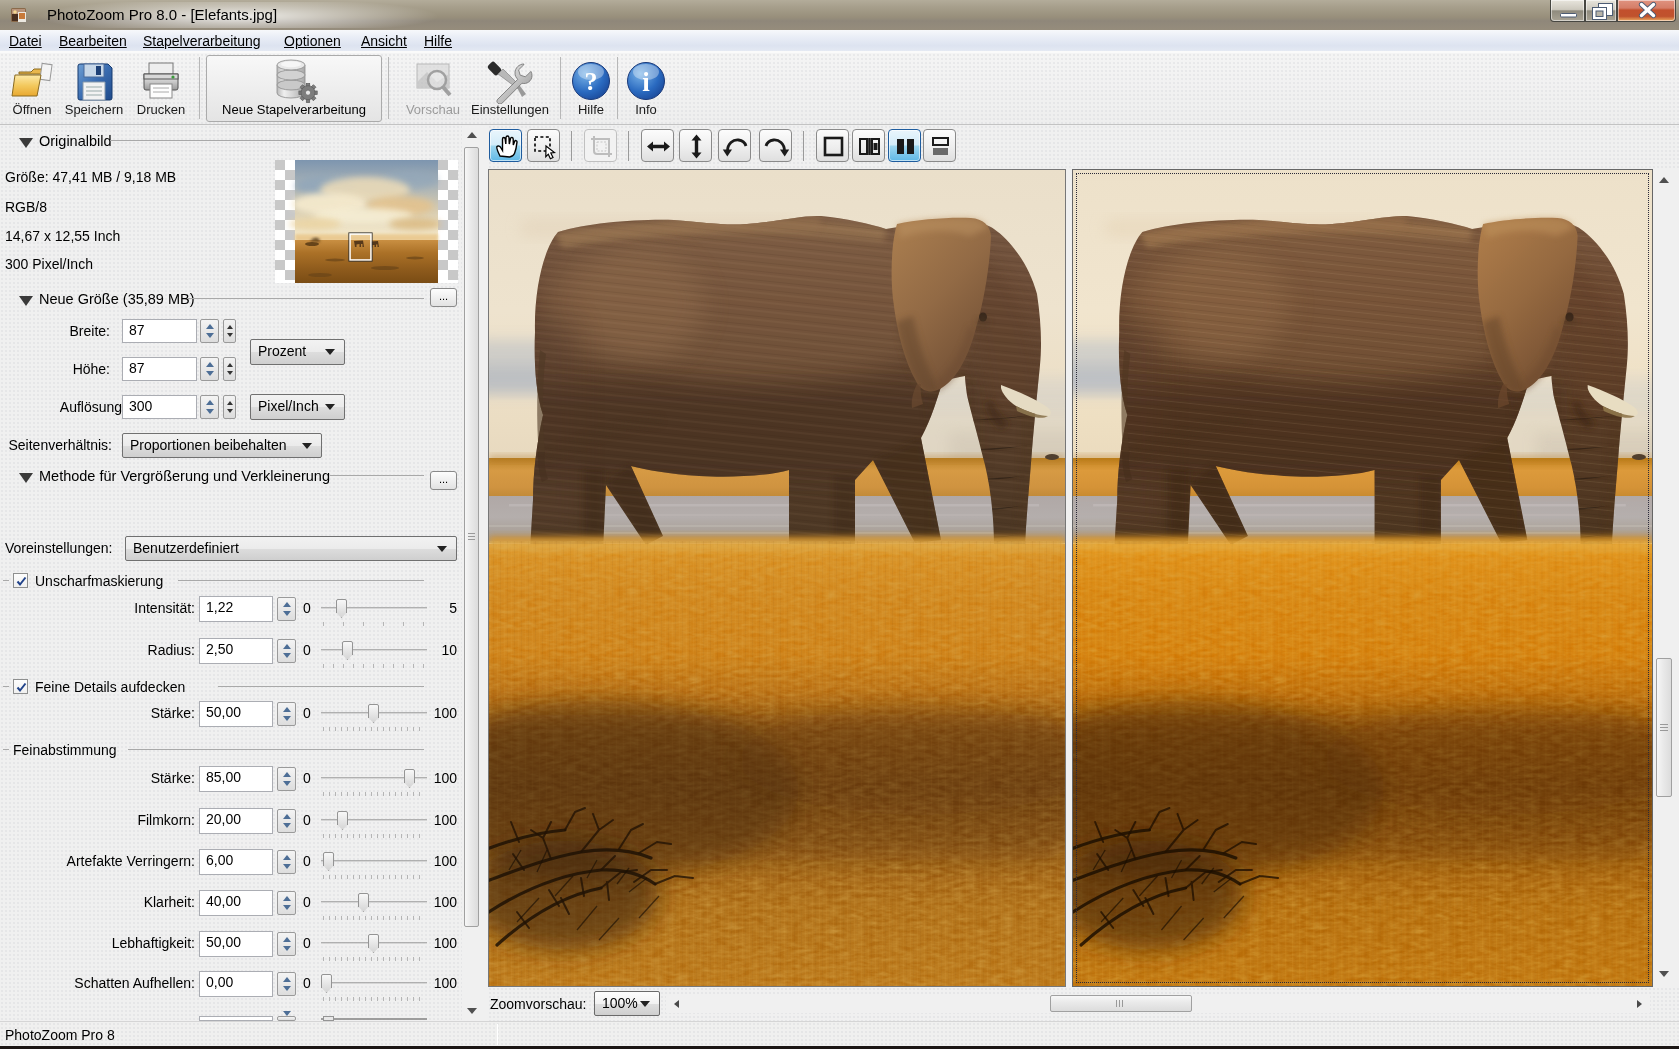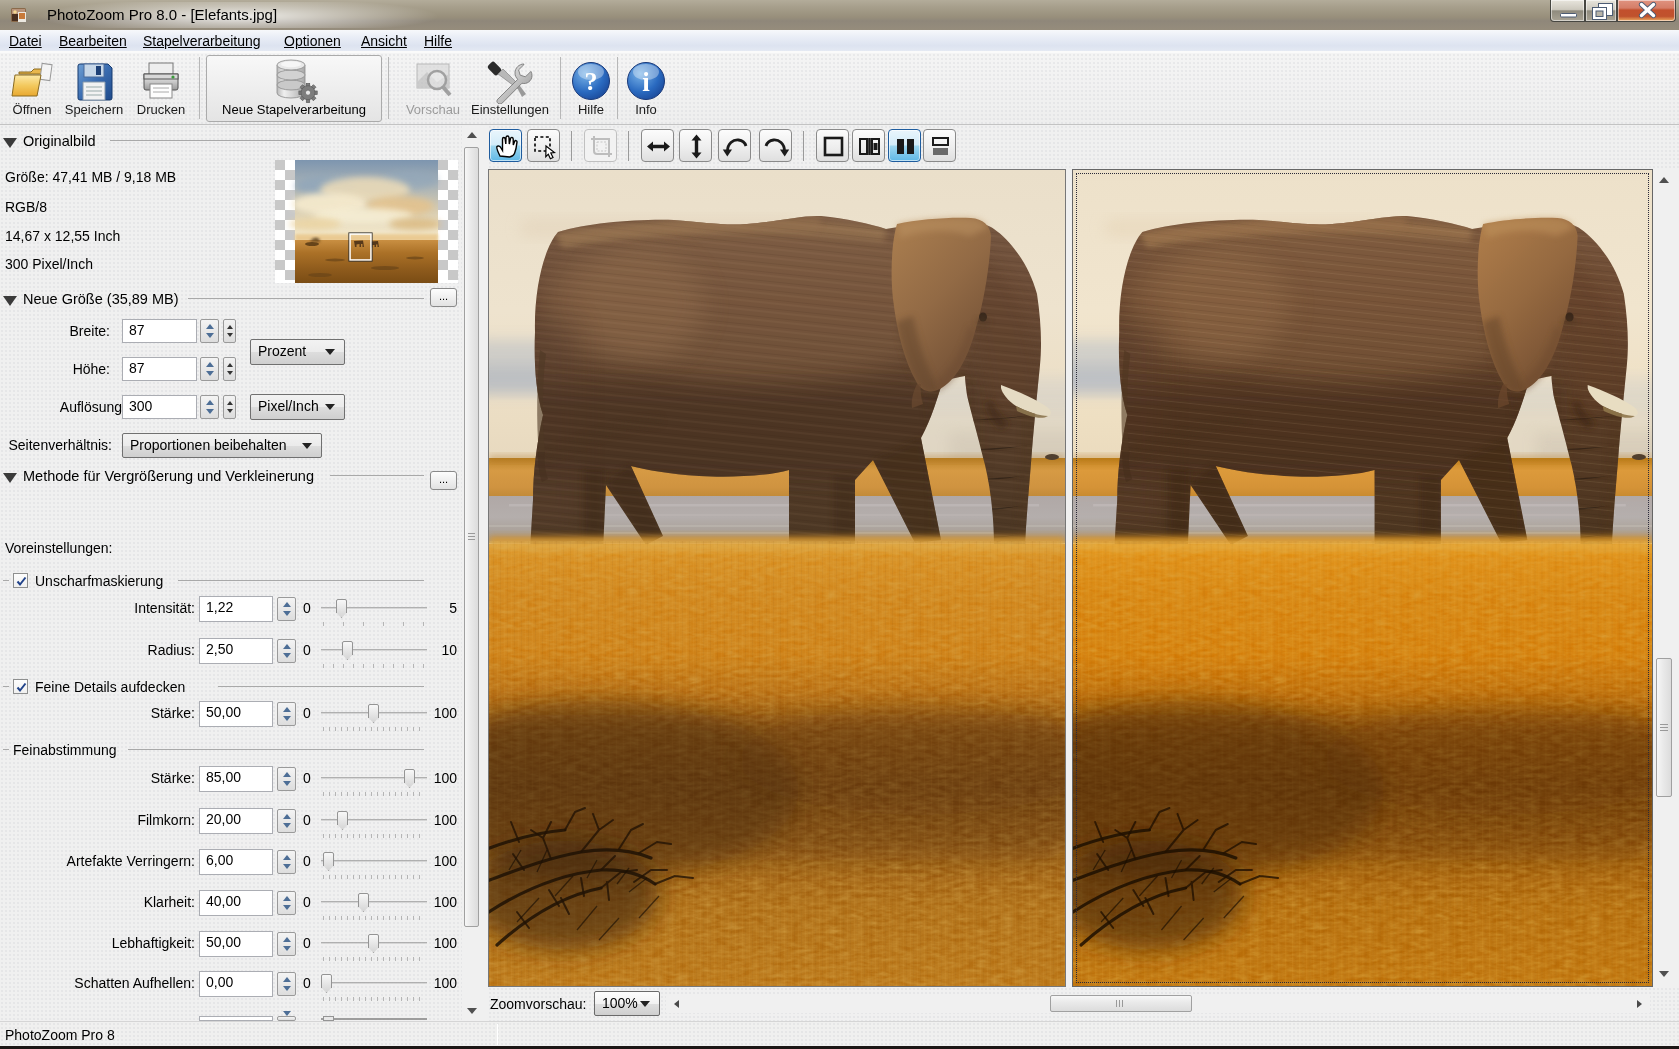--- a/index.html
+++ b/index.html
@@ -23,21 +23,21 @@
 #toolbar::before,#leftpanel::before,#imgtoolbar::before,#zoombar::before,#statusbar::before{content:"";position:absolute;left:0;top:0;right:0;bottom:0;background-image:radial-gradient(rgba(203,204,210,0.55) 24%,transparent 26%);background-size:4px 4px;pointer-events:none;}
 .titem{position:absolute;top:5px;text-align:center;font-size:13px;color:#1a1a1a;}
 .titem .lbl{display:block;margin-top:44px;}
 .titem svg{position:absolute;left:50%;transform:translateX(-50%);top:2px;}
 .tsep{position:absolute;top:4px;width:1px;height:62px;background:#b7b7b7;}
 #nsbtn{position:absolute;left:206px;top:2px;width:176px;height:67px;background:linear-gradient(180deg,#f8f8f8,#ececec 60%,#e4e4e4);border:1px solid #ababab;border-radius:3px;text-align:center;font-size:13px;}
 #nsbtn .lbl{display:block;margin-top:46px;}
 #nsbtn svg{position:absolute;left:50%;transform:translateX(-50%);top:1px;}
 
 #leftpanel{left:0;top:125px;width:462px;height:896px;background:#f0f0f0;overflow:hidden;font-size:14px;color:#000;}
-.sechead{position:absolute;left:3px;height:16px;}
+.sechead{position:absolute;left:19px;height:16px;}
 .sechead .tri{display:inline-block;width:0;height:0;border-left:7px solid transparent;border-right:7px solid transparent;border-top:10px solid #3a3a3a;margin-right:6px;}
 .sechead .txt{font-size:14.5px;vertical-align:2px;}
 .hline{position:absolute;height:1px;background:#a9a9a9;}
 .plabel{position:absolute;white-space:nowrap;}
 .pinput{position:absolute;background:#fff;border:1px solid #abadb3;font-size:14px;padding:2px 0 0 6px;color:#000;}
 .spin{position:absolute;width:19px;height:24px;border:1px solid #9a9a9a;border-radius:2px;background:linear-gradient(180deg,#f4f4f4,#dddddd);}
 .spin::before,.spin::after{content:"";position:absolute;left:5px;width:0;height:0;border-left:4px solid transparent;border-right:4px solid transparent;}
 .spin::before{top:4px;border-bottom:5px solid #4d6e96;}
 .spin::after{bottom:4px;border-top:5px solid #4d6e96;}
 .minspin{position:absolute;width:13px;height:24px;border:1px solid #9a9a9a;border-radius:2px;background:linear-gradient(180deg,#f2f2f2,#dcdcdc);}
@@ -371,20 +371,21 @@
   <div class="pinput" style="left:122px;top:270px;width:75px;height:24px">300</div>
   <div class="spin" style="left:200px;top:270px;height:24px"></div>
   <div class="minspin" style="left:223px;top:270px;height:24px"></div>
   <div class="combo" style="left:250px;top:269px;width:95px;height:26px">Pixel/Inch</div>
   <div class="plabel" style="left:0;top:312px;width:112px;text-align:right">Seitenverhältnis:</div>
   <div class="combo" style="left:122px;top:308px;width:200px;height:25px">Proportionen beibehalten</div>
   <div class="sechead" style="top:343px"><span class="tri"></span><span class="txt">Methode für Vergrößerung und Verkleinerung</span></div>
   <div class="hline" style="left:330px;top:350px;width:94px"></div>
   <div style="position:absolute;left:430px;top:346px;width:27px;height:19px;border:1px solid #8a8a8a;border-radius:3px;background:linear-gradient(180deg,#fdfdfd,#e2e2e2);text-align:center;font-size:11px;line-height:15px">...</div>
   <div class="plabel" style="left:5px;top:415px">Voreinstellungen:</div>
+  <div class="combo" style="left:125px;top:411px;width:332px;height:25px">Benutzerdefiniert</div>
   <div class="checkbox" style="left:13px;top:448px">
       <svg width="13" height="13" viewBox="0 0 13 13">
         <path d="M2.5 6.5 L5 9.5 L10.5 2.5" fill="none" stroke="#21438a" stroke-width="2"></path>
       </svg>
     </div>
   <div class="plabel" style="left:35px;top:448px">Unscharfmaskierung</div>
   <div class="hline" style="left:3px;top:455px;width:6px"></div>
   <div class="hline" style="left:178px;top:455px;width:246px"></div>
   <div class="plabel" style="left:0;top:475px;width:195px;text-align:right">Intensität:</div>
   <div class="pinput" style="left:199px;top:471px;width:74px;height:26px">1,22</div>

